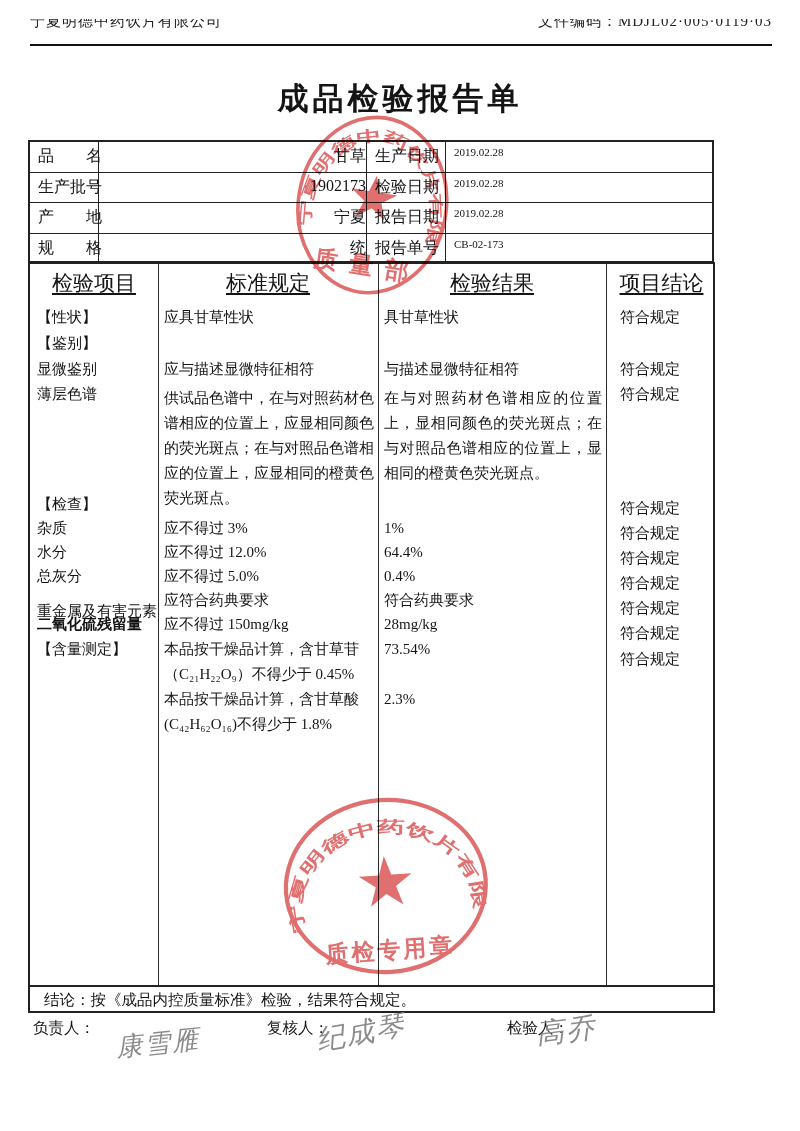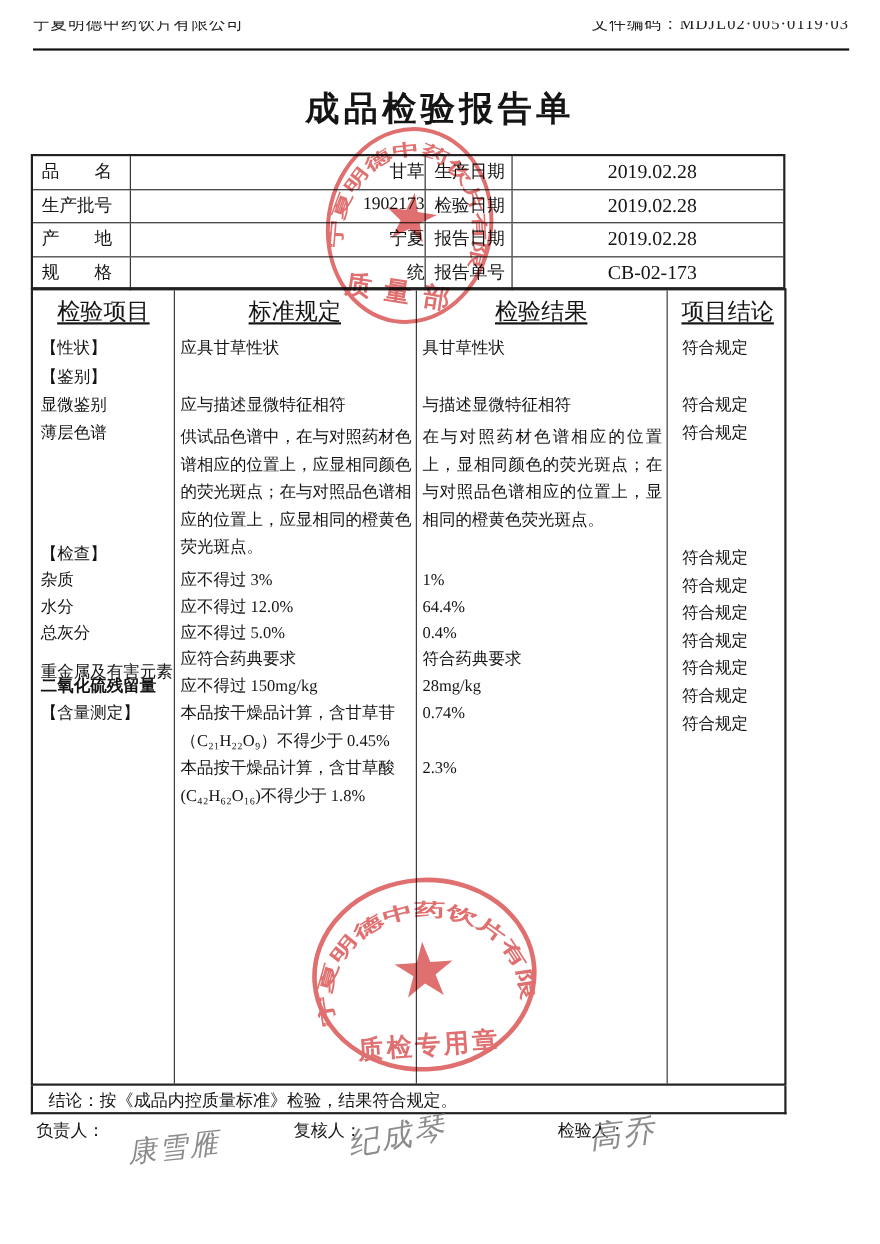--- a/index.html
+++ b/index.html
@@ -9,24 +9,24 @@
   .clip-head .t{margin-top:-7px;font-size:15px;letter-spacing:1px;color:#222;}
   .head-rule{position:absolute;left:30px;top:44px;width:742px;height:2px;background:#111;}
   .doc-title{position:absolute;left:0;top:78px;width:800px;text-align:center;
              font-size:31px;font-weight:bold;letter-spacing:4px;}
   
   .info-table{position:absolute;left:28px;top:140px;width:686px;height:123px;
               border:2px solid #222;box-sizing:border-box;}
   .info-row{position:relative;height:29.7px;border-bottom:1px solid #222;display:flex;}
   .info-row:last-child{border-bottom:none;}
   .ic{box-sizing:border-box;padding:4px 0 0 8px;font-size:16px;white-space:nowrap;}
-  .ic1{width:89px;border-right:1px solid #222;}
+  .ic1{width:69px;border-right:1px solid #222;}
   .ic2{width:268px;border-right:1px solid #222;text-align:right;}
   .ic3{width:79px;border-right:1px solid #222;}
-  .ic4{flex:1;font-size:18px;text-align:center;}
+  .ic4{flex:1;font-size:11px;}
   
   .main-table{position:absolute;left:28px;top:262px;width:687px;height:725px;
               border:2px solid #222;box-sizing:border-box;}
   .vline{position:absolute;top:0;bottom:0;width:1.4px;background:#2a2a2a;}
   .th{position:absolute;top:5px;font-size:21px;text-decoration:underline;
       text-underline-offset:3px;text-align:center;}
   .cell{position:absolute;font-size:15px;white-space:nowrap;line-height:20px;}
   .para{position:absolute;font-size:15px;white-space:normal;line-height:25px;
         text-align:justify;}
   
@@ -117,21 +117,21 @@
     <div class="cell" style="left:134px;top:450px;">(C₄₂H₆₂O₁₆)不得少于 1.8%</div>
 
     <div class="cell" style="left:354px;top:43px;">具甘草性状</div>
     <div class="cell" style="left:354px;top:95px;">与描述显微特征相符</div>
     <div class="para" style="left:354px;top:122px;width:218px;">在与对照药材色谱相应的位置上，显相同颜色的荧光斑点；在与对照品色谱相应的位置上，显相同的橙黄色荧光斑点。</div>
     <div class="cell" style="left:354px;top:254px;">1%</div>
     <div class="cell" style="left:354px;top:278px;">64.4%</div>
     <div class="cell" style="left:354px;top:302px;">0.4%</div>
     <div class="cell" style="left:354px;top:326px;">符合药典要求</div>
     <div class="cell" style="left:354px;top:350px;">28mg/kg</div>
-    <div class="cell" style="left:354px;top:375px;">0.74%</div>
+    <div class="cell" style="left:354px;top:375px;">73.54%</div>
     <div class="cell" style="left:354px;top:425px;">2.3%</div>
 
     <div class="cell" style="left:590px;top:43px;">符合规定</div>
     <div class="cell" style="left:590px;top:95px;">符合规定</div>
     <div class="cell" style="left:590px;top:120px;">符合规定</div>
     <div class="cell" style="left:590px;top:234px;">符合规定</div>
     <div class="cell" style="left:590px;top:259px;">符合规定</div>
     <div class="cell" style="left:590px;top:284px;">符合规定</div>
     <div class="cell" style="left:590px;top:309px;">符合规定</div>
     <div class="cell" style="left:590px;top:334px;">符合规定</div>

